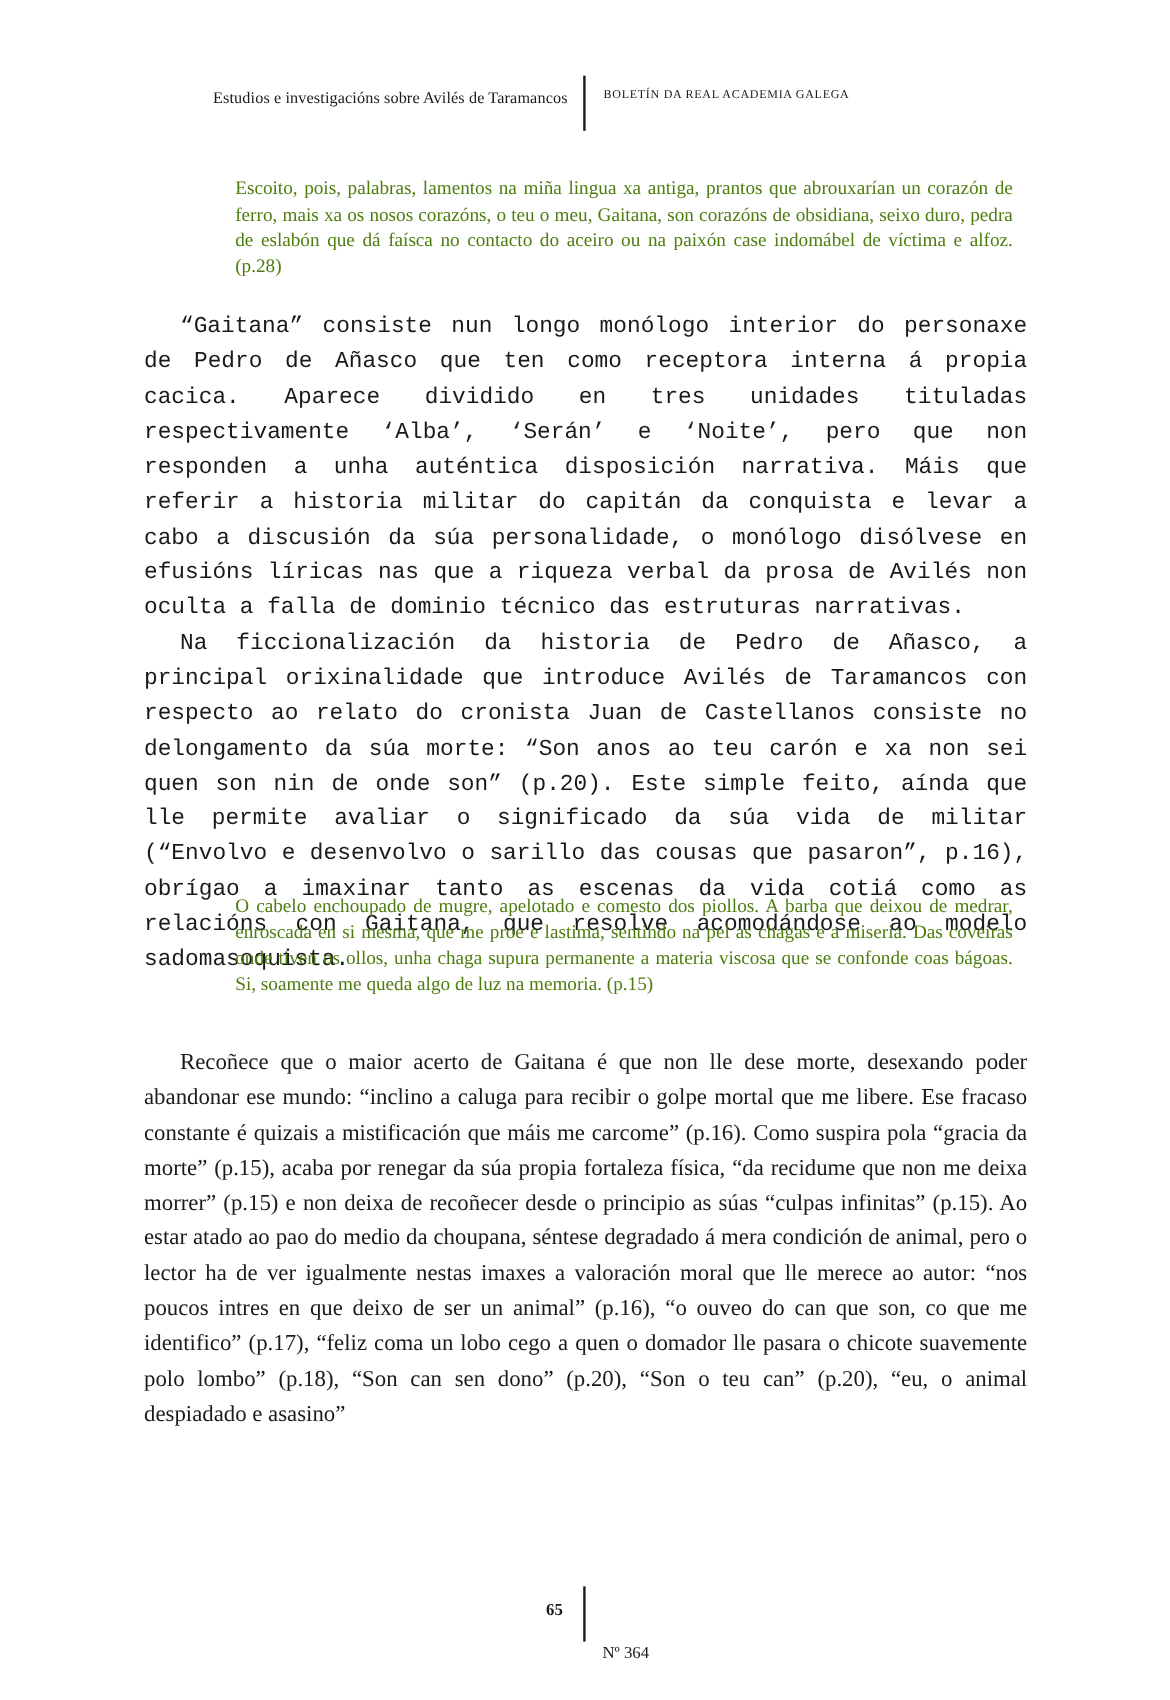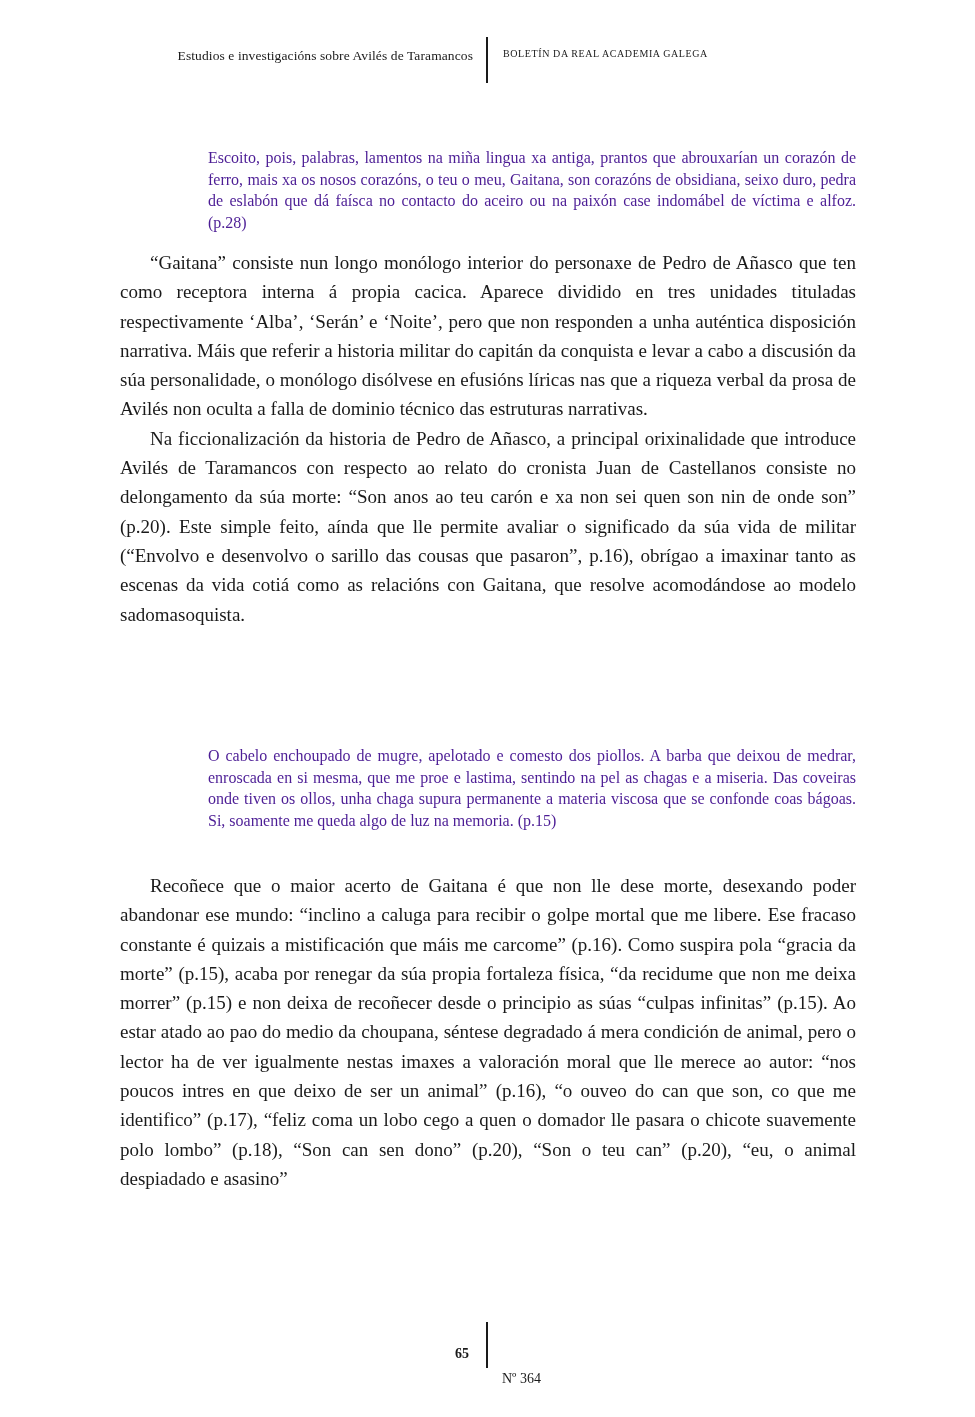--- a/index.html
+++ b/index.html
@@ -10,21 +10,21 @@
     body {
       width: 975px;
       height: 1417px;
       position: relative;
       overflow: hidden;
       color: #1a1a1a;
       font-family: "Liberation Serif", "DejaVu Serif", serif;
     }
     .header {
       position: absolute;
-      top: 37px;
+      top: 63px;
       left: 0;
       width: 975px;
       height: 46px;
       text-align: center;
     }
     .header-left {
       position: absolute;
       right: 502px;
       top: 11px;
       font-size: 13.5px;
@@ -42,54 +42,54 @@
     .header-right {
       position: absolute;
       left: 503px;
       top: 11px;
       font-size: 10px;
       white-space: nowrap;
       letter-spacing: 0.6px;
     }
     .quote {
       position: absolute;
-      left: 208px;
+      left: 196px;
       width: 648px;
       font-size: 16px;
       line-height: 21.6px;
       text-align: justify;
-      color: #4c1d95;
+      color: #4d7c0f;
     }
     .quote-1 { top: 147px; }
     .quote-2 { top: 745px; }
     .body-block {
       position: absolute;
       left: 120px;
       width: 736px;
       font-size: 19px;
       line-height: 29.3px;
       text-align: justify;
     }
     .body-block p {
       margin: 0;
       text-indent: 30px;
     }
-    .block-1 { top: 248px; }
+    .block-1 { top: 258px; font-family: Liberation Mono, monospace; }
     .block-2 { top: 871px; }
     .footer {
       position: absolute;
       top: 1322px;
       left: 0;
       width: 975px;
       height: 46px;
     }
     .footer-left {
       position: absolute;
       right: 506px;
-      top: 24px;
+      top: 13px;
       font-size: 14px;
       white-space: nowrap;
       font-weight: bold;
     }
     .footer-divider {
       position: absolute;
       left: 486px;
       top: 0;
       width: 1.5px;
       height: 46px;

